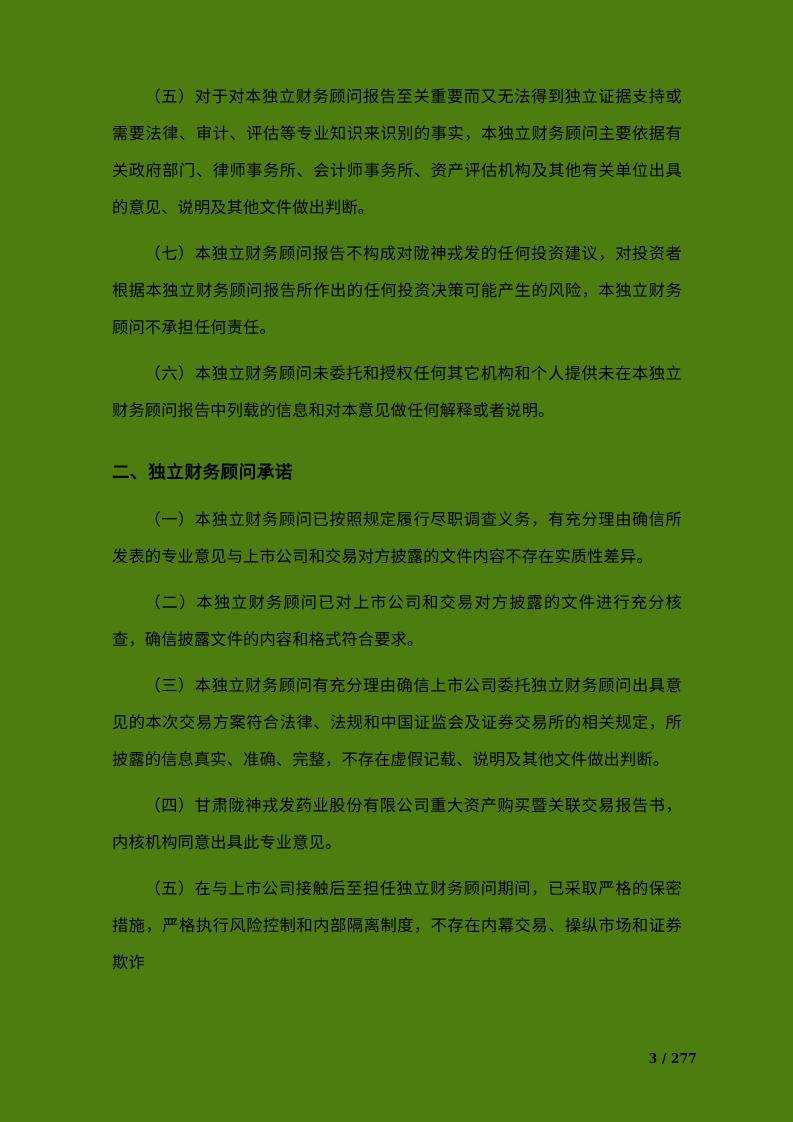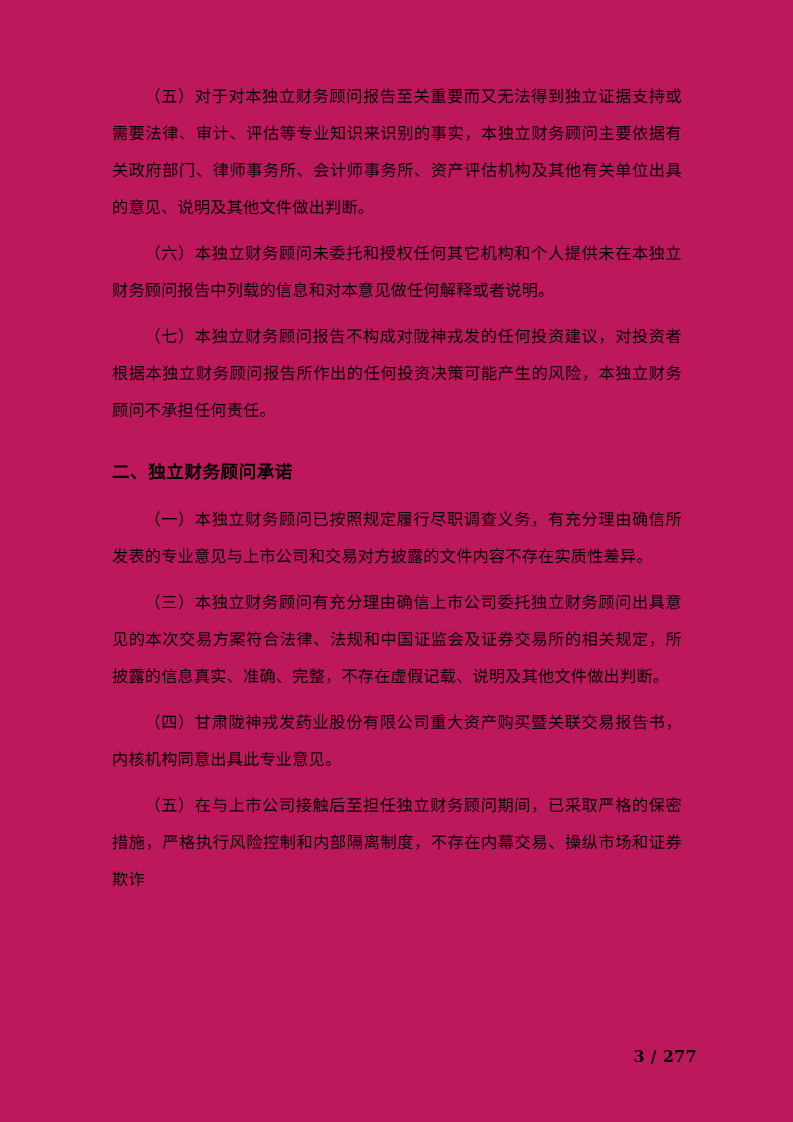--- a/index.html
+++ b/index.html
@@ -3,21 +3,21 @@
 <meta charset="utf-8">
 <style>
   html, body {
     margin: 0;
     padding: 0;
     background: #d8d8d8;
   }
   .page {
     width: 793px;
     height: 1122px;
-    background: #be185d;
+    background: #4d7c0f;
     position: relative;
     margin: 0 auto;
     box-sizing: border-box;
     overflow: hidden;
     font-family: "DejaVu Serif", "Liberation Serif", serif;
     color: #000000;
     padding-left: 33px;
   }
   .content {
     position: absolute;
@@ -46,45 +46,46 @@
     font-weight: bold;
     line-height: 34px;
     margin: 26px 0 12px 0;
     letter-spacing: 0.5px;
     text-indent: 0;
   }
   .page-number {
     position: absolute;
     right: 96px;
     bottom: 56px;
-    font-size: 16px;
+    font-size: 12px;
     font-weight: bold;
     font-family: "DejaVu Serif", "Liberation Serif", serif;
     letter-spacing: 0.3px;
   }
 </style>
 </head>
 <body>
 
 <div class="page">
 
   <div class="content">
 
     <p class="para">（五）对于对本独立财务顾问报告至关重要而又无法得到独立证据支持或需要法律、审计、评估等专业知识来识别的事实，本独立财务顾问主要依据有关政府部门、律师事务所、会计师事务所、资产评估机构及其他有关单位出具的意见、说明及其他文件做出判断。</p>
 
+    <p class="para gap-before">（七）本独立财务顾问报告不构成对陇神戎发的任何投资建议，对投资者根据本独立财务顾问报告所作出的任何投资决策可能产生的风险，本独立财务顾问不承担任何责任。</p>
+
     <p class="para gap-before">（六）本独立财务顾问未委托和授权任何其它机构和个人提供未在本独立财务顾问报告中列载的信息和对本意见做任何解释或者说明。</p>
-
-    <p class="para gap-before">（七）本独立财务顾问报告不构成对陇神戎发的任何投资建议，对投资者根据本独立财务顾问报告所作出的任何投资决策可能产生的风险，本独立财务顾问不承担任何责任。</p>
 
 
     <h2 class="heading">二、独立财务顾问承诺</h2>
 
 
     <p class="para gap-before">（一）本独立财务顾问已按照规定履行尽职调查义务，有充分理由确信所发表的专业意见与上市公司和交易对方披露的文件内容不存在实质性差异。</p>
 
+    <p class="para gap-before">（二）本独立财务顾问已对上市公司和交易对方披露的文件进行充分核查，确信披露文件的内容和格式符合要求。</p>
 
     <p class="para gap-before">（三）本独立财务顾问有充分理由确信上市公司委托独立财务顾问出具意见的本次交易方案符合法律、法规和中国证监会及证券交易所的相关规定，所披露的信息真实、准确、完整，不存在虚假记载、说明及其他文件做出判断。</p>
 
     <p class="para gap-before">（四）甘肃陇神戎发药业股份有限公司重大资产购买暨关联交易报告书，内核机构同意出具此专业意见。</p>
 
     <p class="para gap-before">（五）在与上市公司接触后至担任独立财务顾问期间，已采取严格的保密措施，严格执行风险控制和内部隔离制度，不存在内幕交易、操纵市场和证券欺诈</p>
 
   </div>
 
   <div class="page-number">3 / 277</div>

